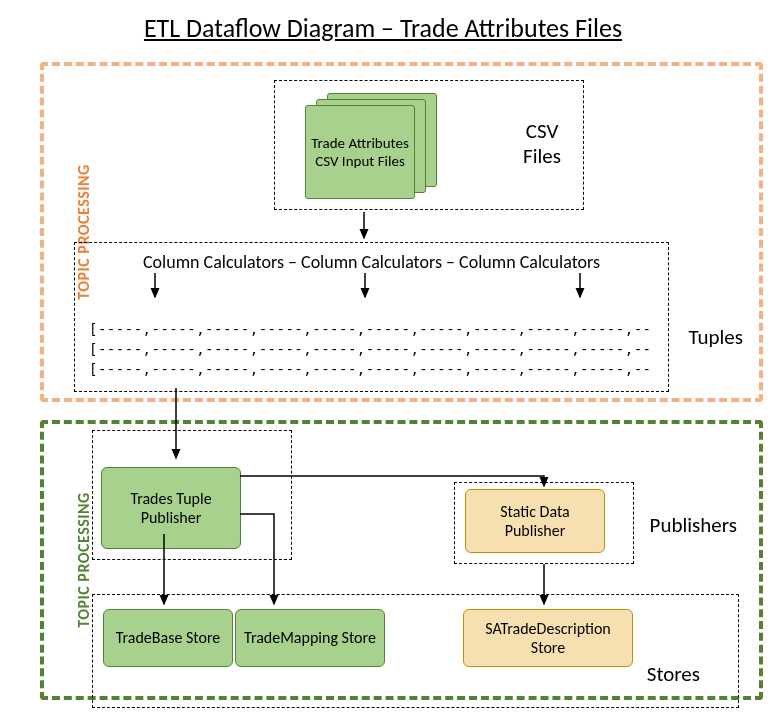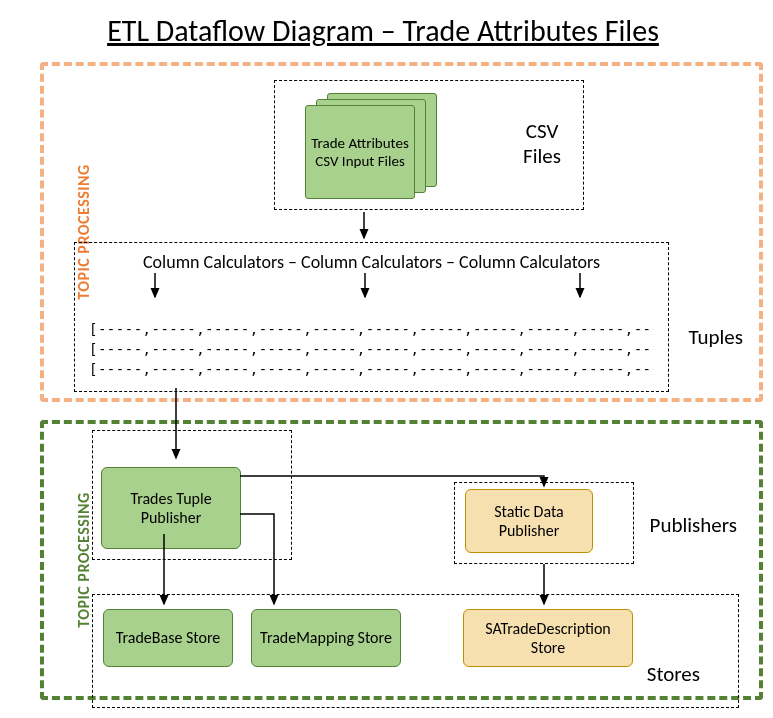--- a/index.html
+++ b/index.html
@@ -5,21 +5,21 @@
     * { box-sizing: border-box; margin: 0; padding: 0; }
     body {
       font-family: Calibri, Arial, sans-serif;
       width: 773px;
       height: 718px;
       background: #fff;
       position: relative;
     }
     .title {
       text-align: center;
-      font-size: 30px;
+      font-size: 26px;
       text-decoration: underline;
       padding: 12px 7px 8px 0;
       font-weight: normal;
     }
     .stage-container {
       position: absolute;
       border: 4px dashed;
       border-radius: 4px;
     }
     .stage-top {
@@ -183,32 +183,32 @@
     }
     .trades-pub {
       top: 36px;
       left: 8px;
       width: 140px;
       height: 82px;
     }
     .static-pub {
       top: 6px;
       left: 10px;
-      width: 128px;
+      width: 140px;
       height: 64px;
     }
     .tradebase {
       top: 14px;
       left: 10px;
       width: 130px;
       height: 58px;
     }
     .trademapping {
       top: 14px;
-      left: 158px;
+      left: 142px;
       width: 150px;
       height: 58px;
     }
     .satradedesc {
       top: 14px;
       left: 370px;
       width: 170px;
       height: 58px;
     }
 

